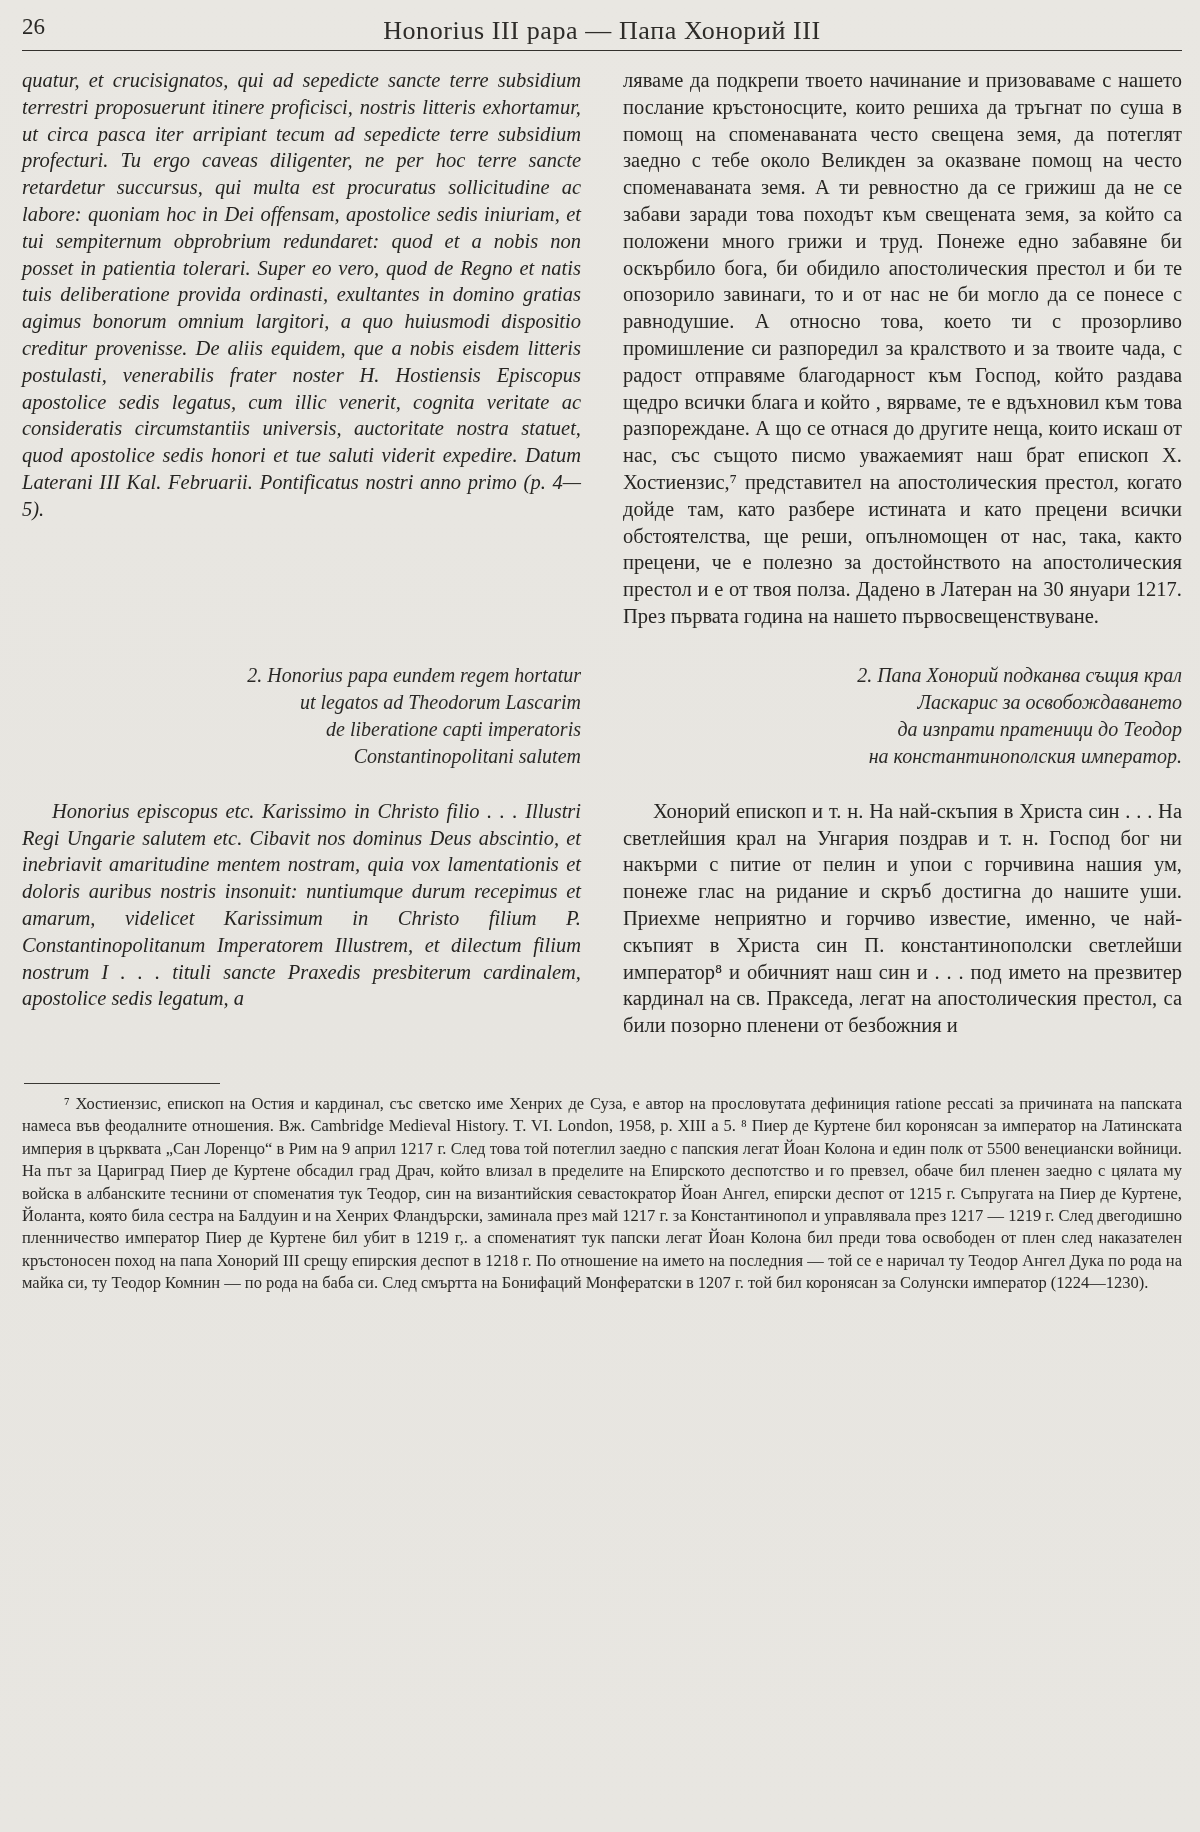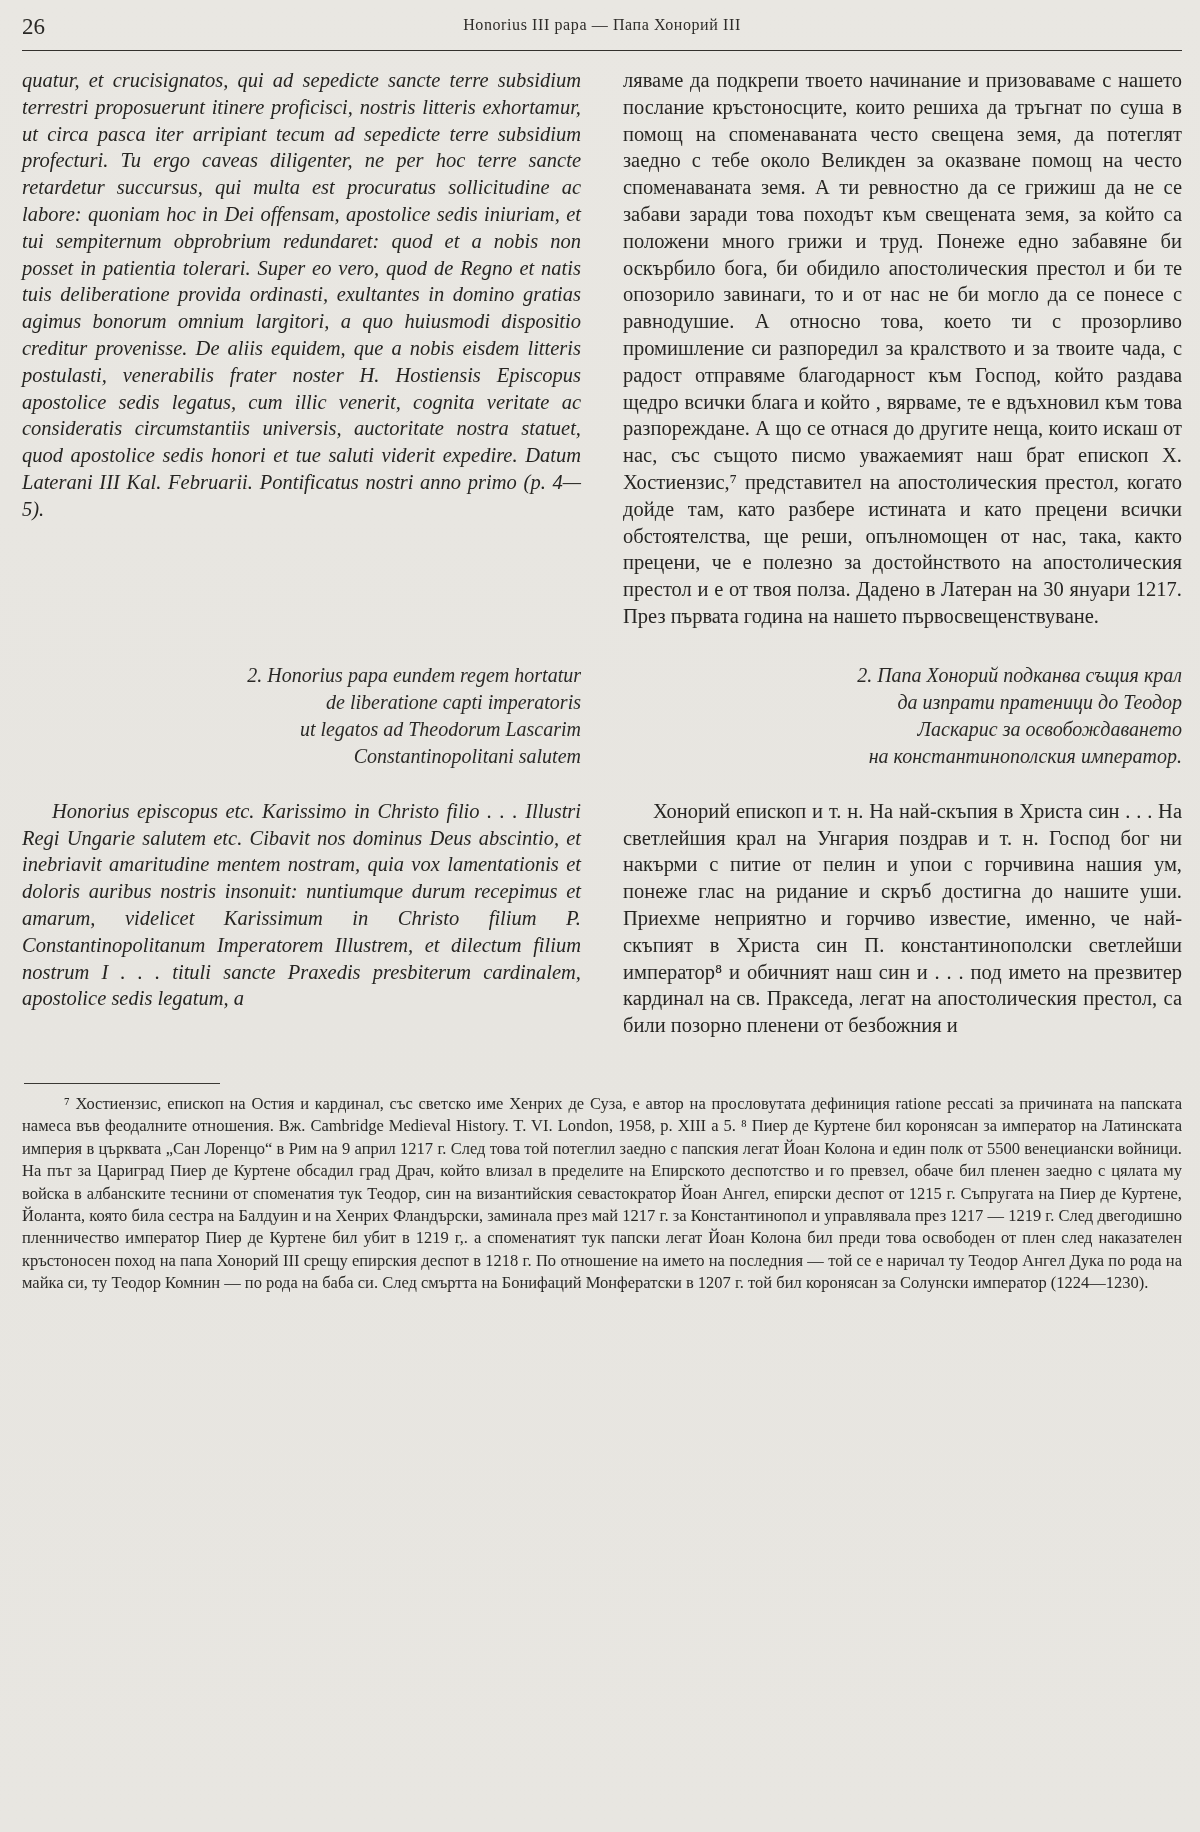--- a/index.html
+++ b/index.html
@@ -29,21 +29,21 @@
     top: 2px;
     font-size: 23px;
     color: #2a2926;
   }
   .running-title {
     position: absolute;
     left: 0;
     right: 0;
     top: 4px;
     text-align: center;
-    font-size: 16px;
+    font-size: 26px;
     letter-spacing: 0.6px;
     color: #2e2c29;
   }
   .header-rule {
     border: none;
     border-top: 1.7px solid #33312d;
     margin: 2px 0 16px 0;
   }
   .columns {
     display: grid;
@@ -104,29 +104,29 @@
   <hr class="header-rule">
 
   <div class="columns">
 
     <p class="body-text c1 r1">quatur, et crucisignatos, qui ad sepedicte sancte terre subsidium terrestri proposuerunt itinere proficisci, nostris litteris exhortamur, ut circa pasca iter arripiant tecum ad sepedicte terre subsidium profecturi. Tu ergo caveas diligenter, ne per hoc terre sancte retardetur succursus, qui multa est procuratus sollicitudine ac labore: quoniam hoc in Dei offensam, apostolice sedis iniuriam, et tui sempiternum obprobrium redundaret: quod et a nobis non posset in patientia tolerari. Super eo vero, quod de Regno et natis tuis deliberatione provida ordinasti, exultantes in domino gratias agimus bonorum omnium largitori, a quo huiusmodi dispositio creditur provenisse. De aliis equidem, que a nobis eisdem litteris postulasti, venerabilis frater noster H. Hostiensis Episcopus apostolice sedis legatus, cum illic venerit, cognita veritate ac consideratis circumstantiis universis, auctoritate nostra statuet, quod apostolice sedis honori et tue saluti viderit expedire. Datum Laterani III Kal. Februarii. Pontificatus nostri anno primo (p. 4—5).</p>
 
     <p class="body-text c2 r1">ляваме да подкрепи твоето начинание и призоваваме с нашето послание кръстоносците, които решиха да тръгнат по суша в помощ на споменаваната често свещена земя, да потеглят заедно с тебе около Великден за оказване помощ на често споменаваната земя. А ти ревностно да се грижиш да не се забави заради това походът към свещената земя, за който са положени много грижи и труд. Понеже едно забавяне би оскърбило бога, би обидило апостолическия престол и би те опозорило завинаги, то и от нас не би могло да се понесе с равнодушие. А относно това, което ти с прозорливо промишление си разпоредил за кралството и за твоите чада, с радост отправяме благодарност към Господ, който раздава щедро всички блага и който , вярваме, те е вдъхновил към това разпореждане. А що се отнася до другите неща, които искаш от нас, със същото писмо уважаемият наш брат епископ X. Хостиензис,⁷ представител на апостолическия престол, когато дойде там, като разбере истината и като прецени всички обстоятелства, ще реши, опълномощен от нас, така, както прецени, че е полезно за достойнството на апостолическия престол и е от твоя полза. Дадено в Латеран на 30 януари 1217. През първата година на нашето първосвещенствуване.</p>
 
     <div class="section-heading c1 r2">
       <div>2. Honorius papa eundem regem hortatur</div>
+      <div>ut legatos ad Theodorum Lascarim</div>
       <div>de liberatione capti imperatoris</div>
-      <div>ut legatos ad Theodorum Lascarim</div>
       <div>Constantinopolitani salutem</div>
     </div>
 
     <div class="section-heading c2 r2">
       <div>2. Папа Хонорий подканва същия крал</div>
+      <div>Ласкарис за освобождаването</div>
       <div>да изпрати пратеници до Теодор</div>
-      <div>Ласкарис за освобождаването</div>
       <div>на константинополския император.</div>
     </div>
 
     <p class="body-text first-indent c1 r3">Honorius episcopus etc. Karissimo in Christo filio . . . Illustri Regi Ungarie salutem etc. Cibavit nos dominus Deus abscintio, et inebriavit amaritudine mentem nostram, quia vox lamentationis et doloris auribus nostris insonuit: nuntiumque durum recepimus et amarum, videlicet Karissimum in Christo filium P. Constantinopolitanum Imperatorem Illustrem, et dilectum filium nostrum I . . . tituli sancte Praxedis presbiterum cardinalem, apostolice sedis legatum, a</p>
 
     <p class="body-text first-indent c2 r3">Хонорий епископ и т. н. На най-скъпия в Христа син . . . На светлейшия крал на Унгария поздрав и т. н. Господ бог ни накърми с питие от пелин и упои с горчивина нашия ум, понеже глас на ридание и скръб достигна до нашите уши. Приехме неприятно и горчиво известие, именно, че най-скъпият в Христа син П. константинополски светлейши император⁸ и обичният наш син и . . . под името на презвитер кардинал на св. Пракседа, легат на апостолическия престол, са били позорно пленени от безбожния и</p>
 
   </div>
 
   <div class="footnotes">

